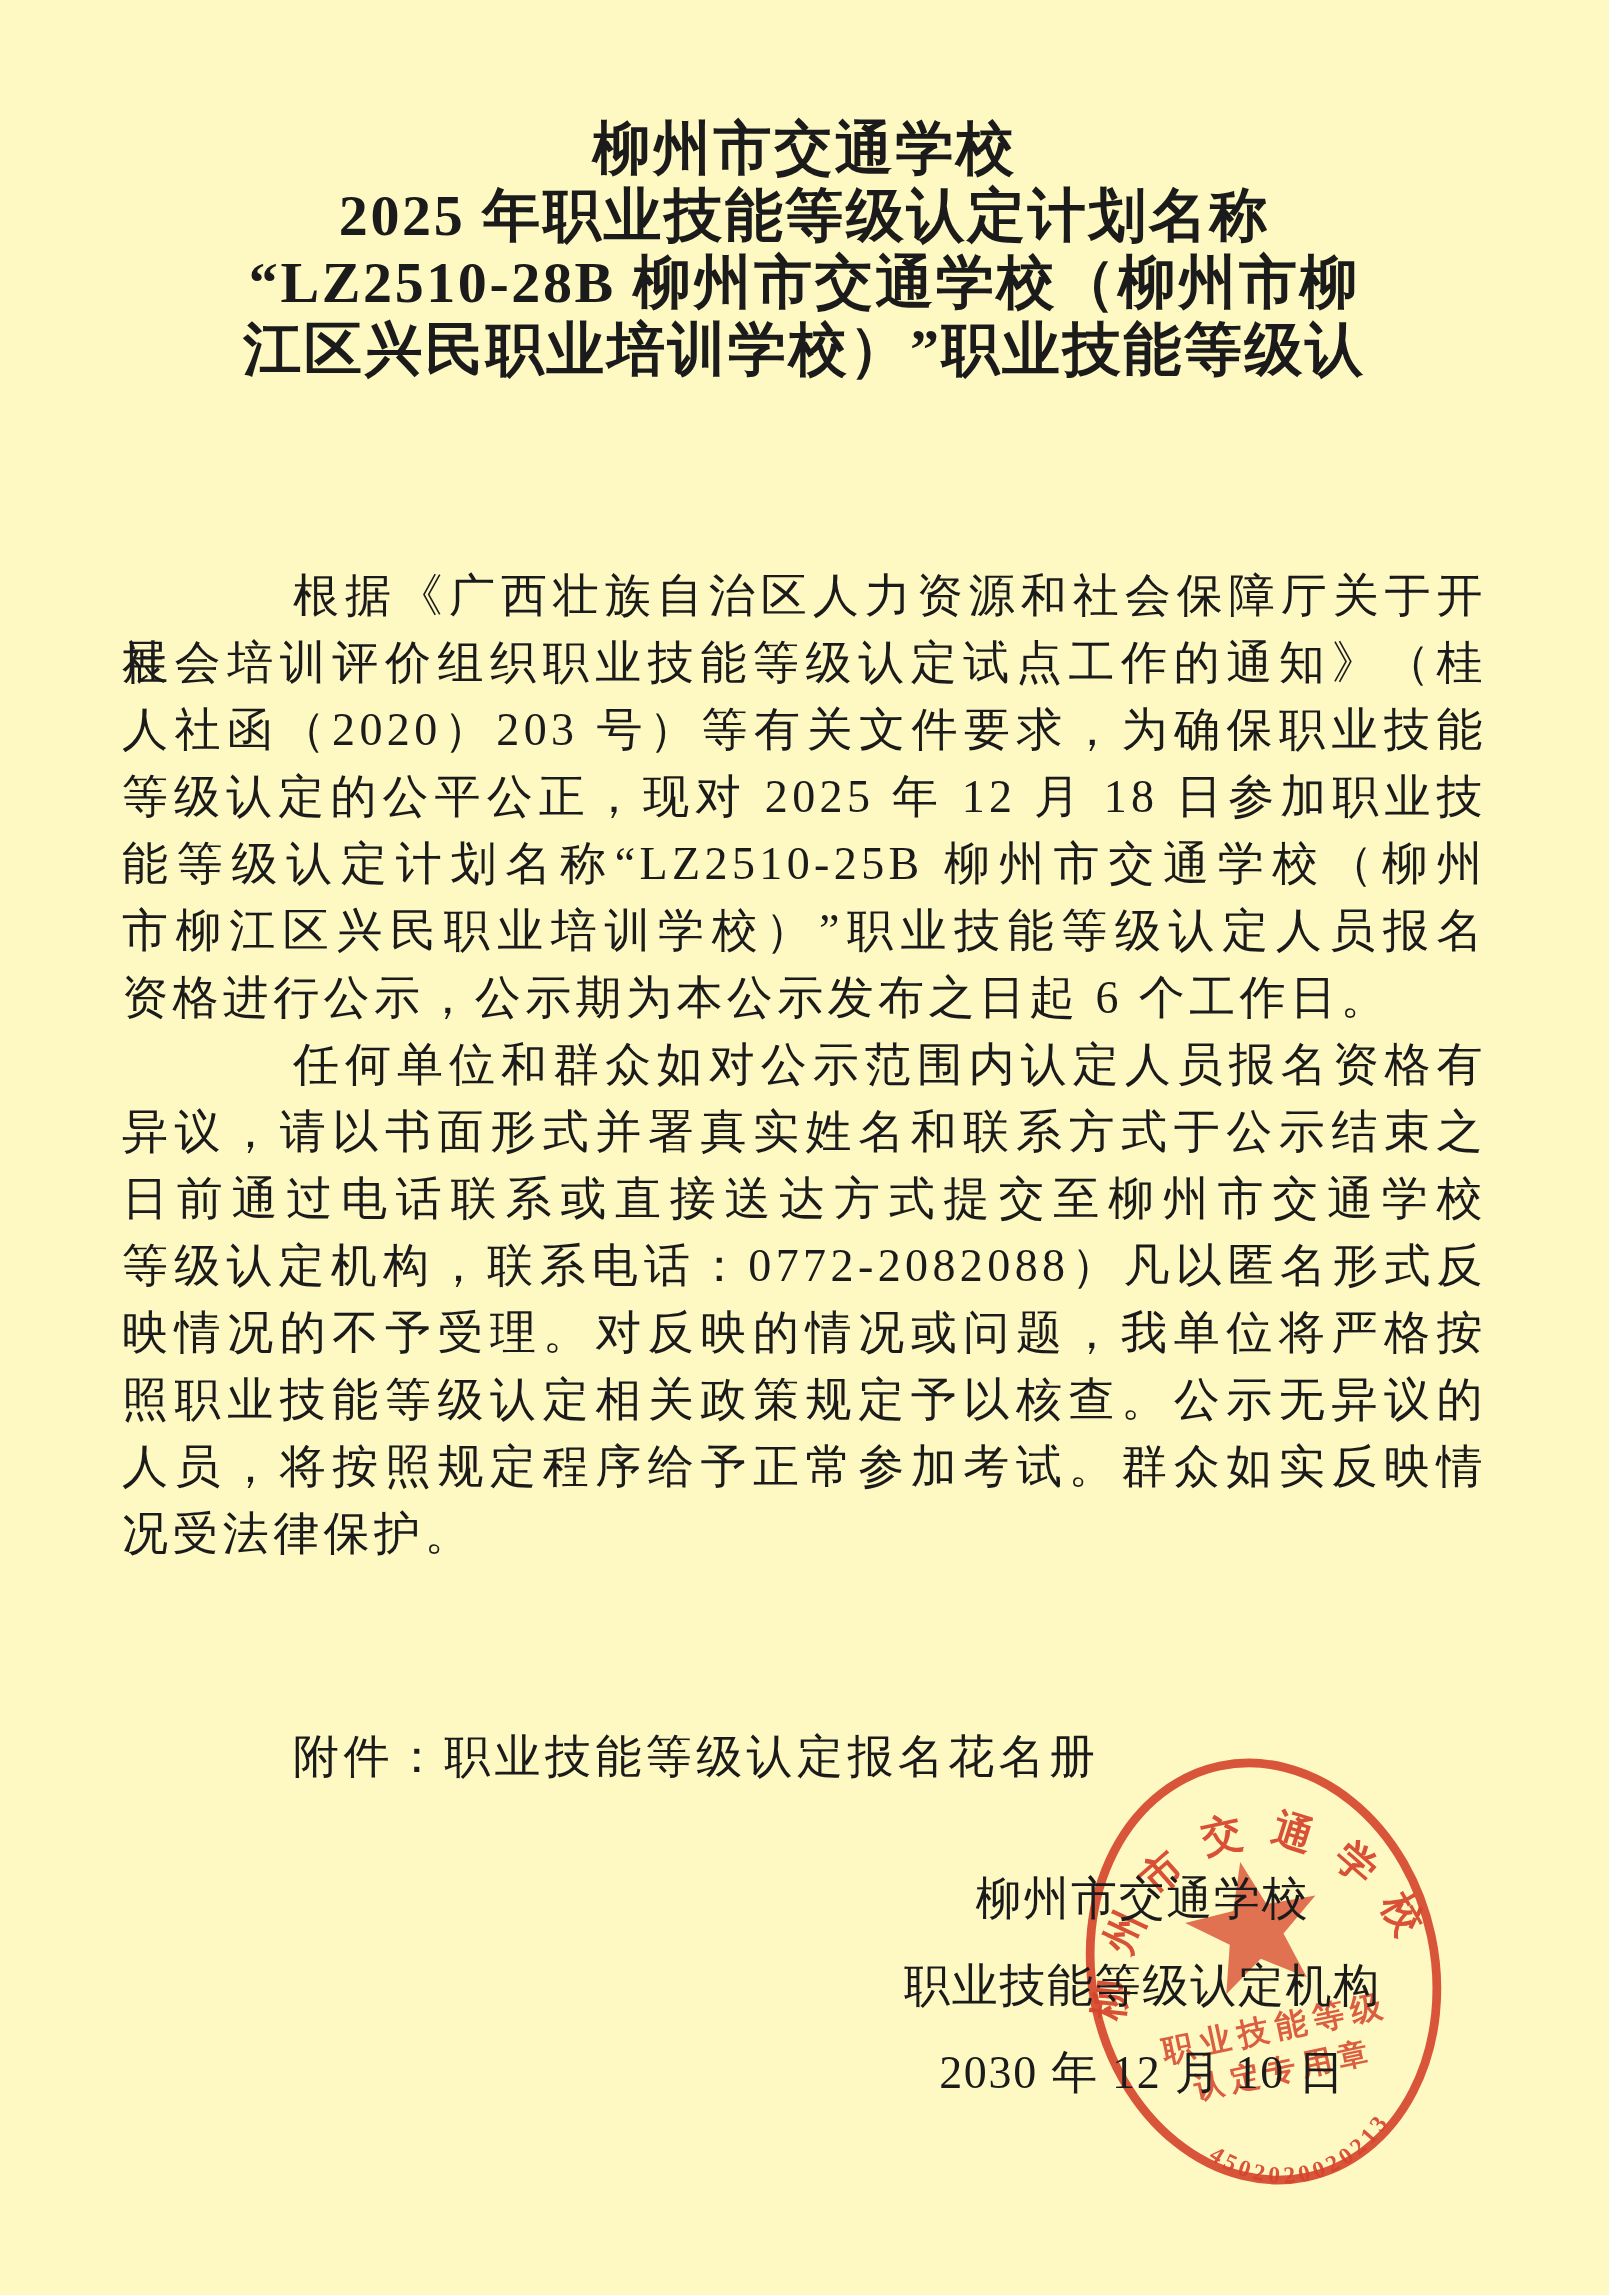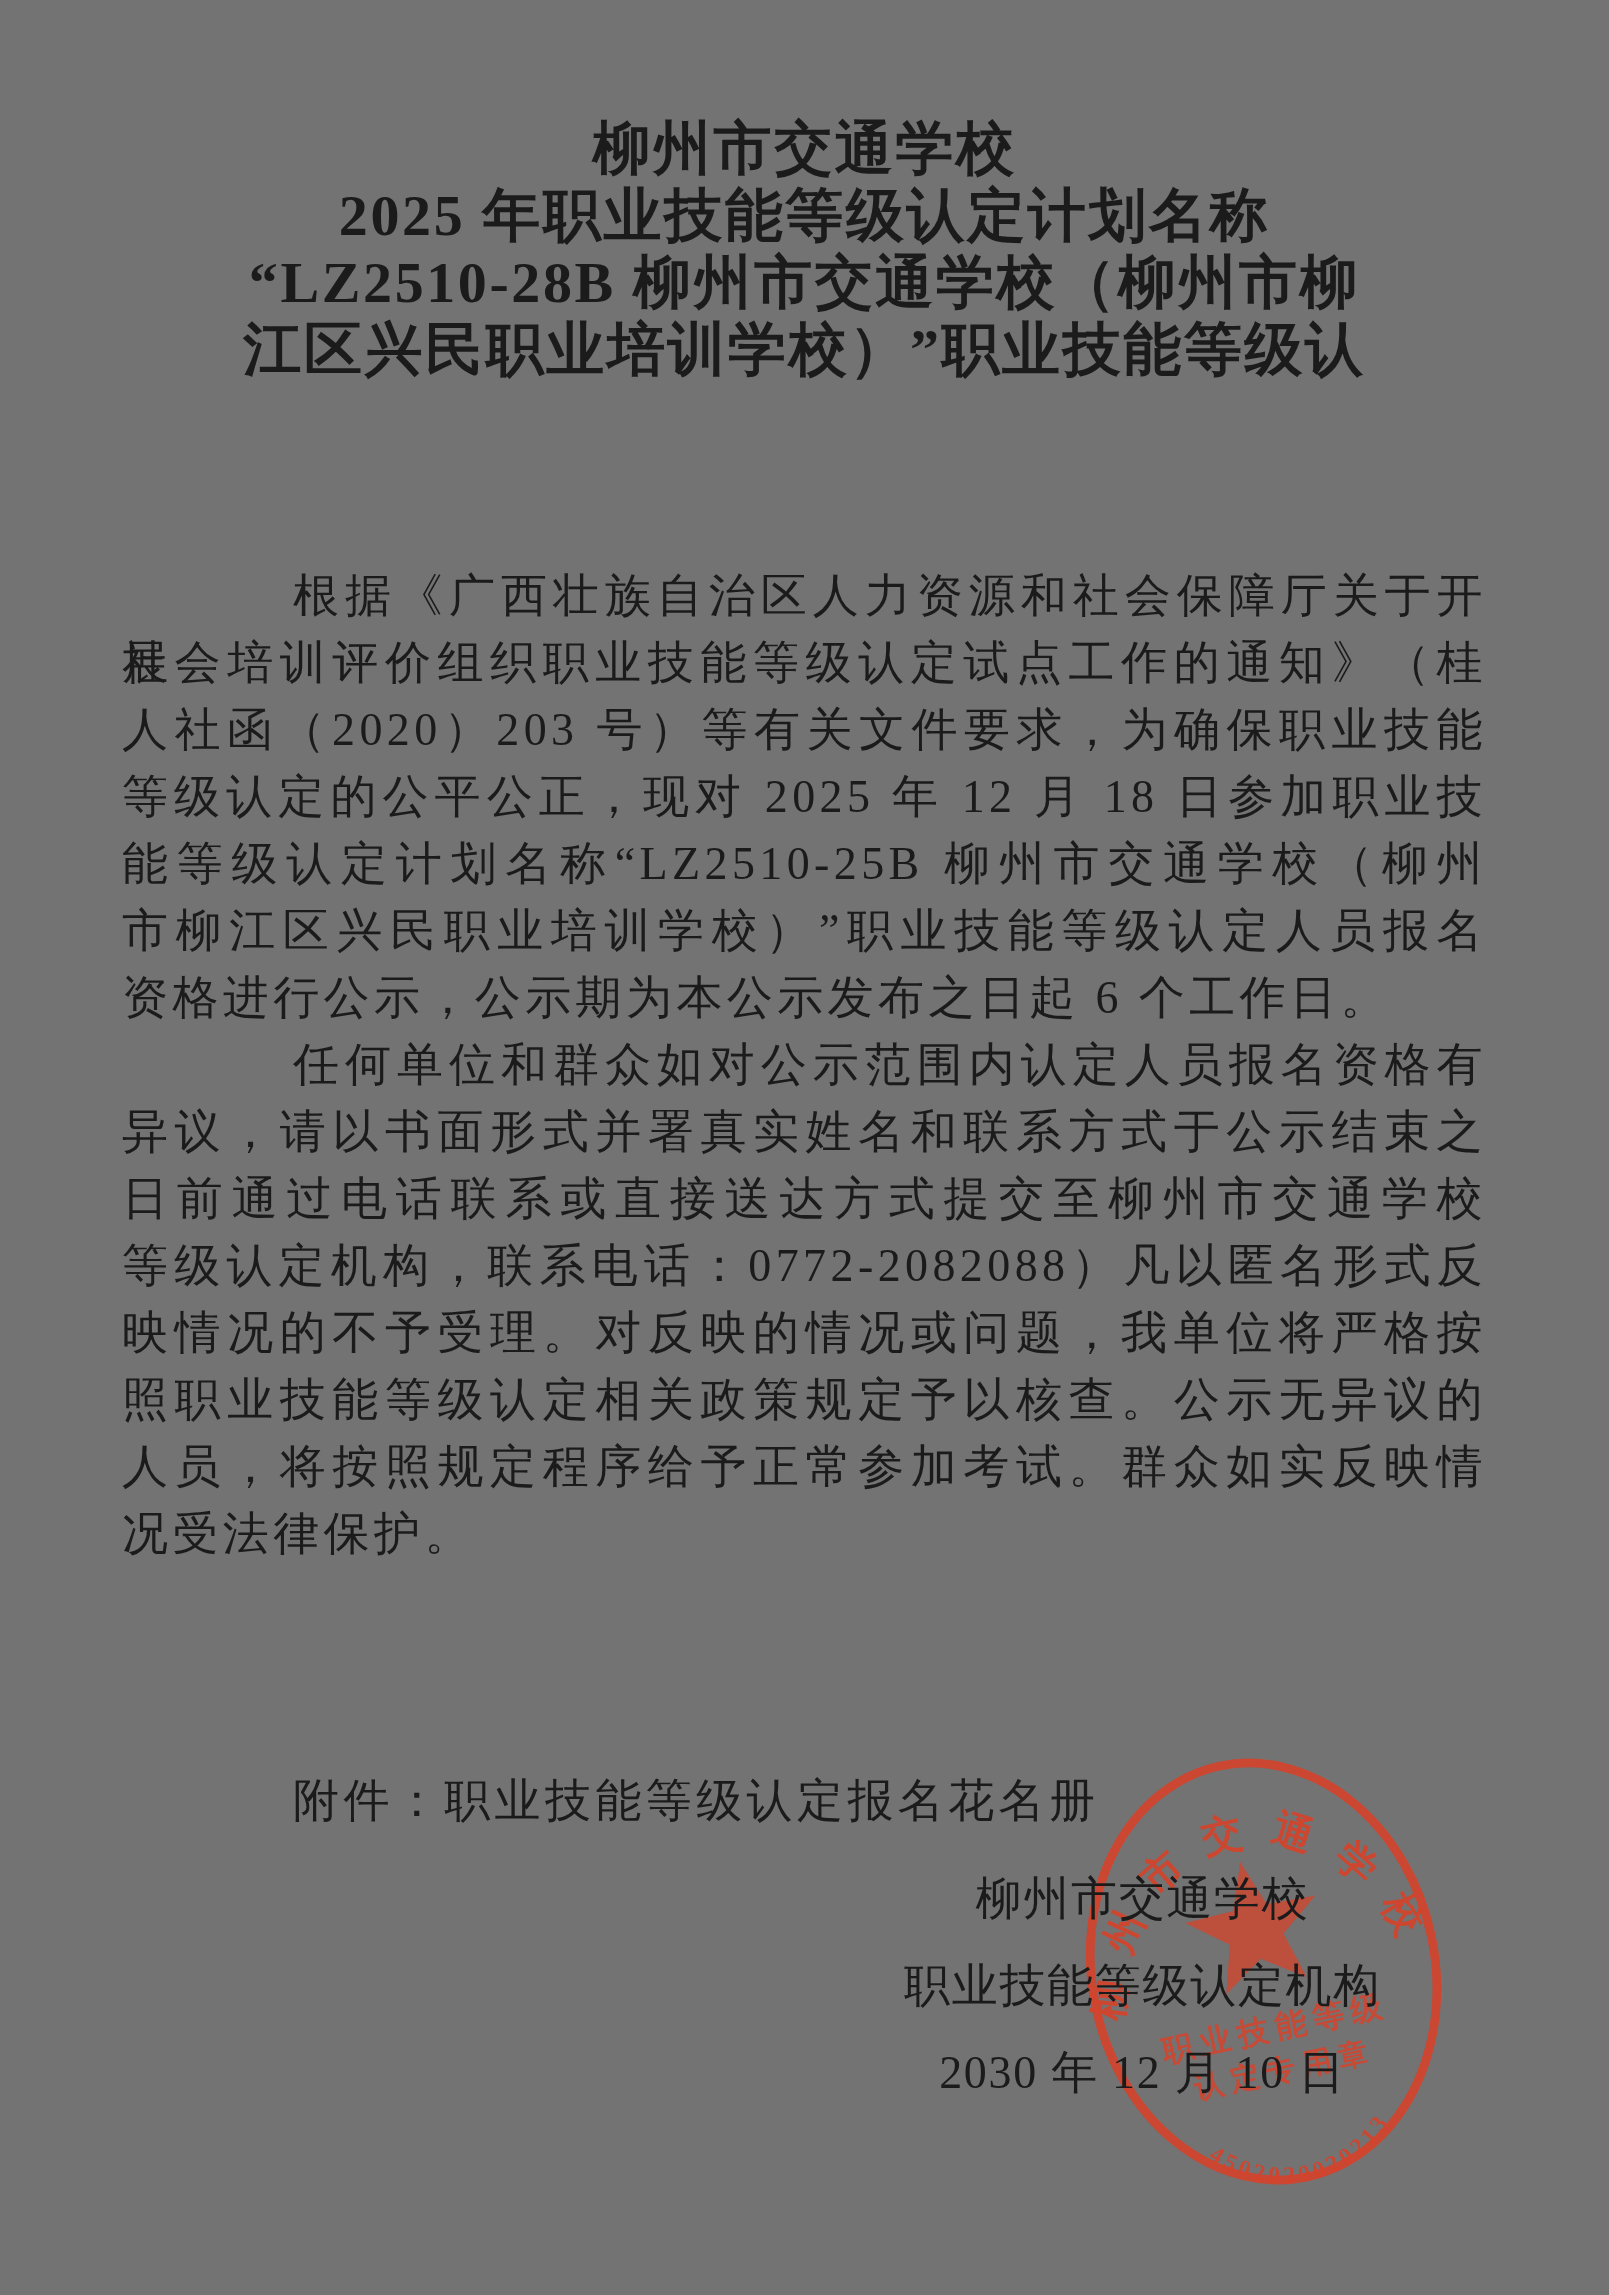--- a/index.html
+++ b/index.html
@@ -1,20 +1,20 @@
 <!DOCTYPE html>
 <html style="font-size:14px"><head>
 <meta charset="utf-8">
 <style>
   html,body { margin:0; padding:0; background:#8a8a8a; }
   .page {
     position:relative;
     width:1610px; height:2295px;
     margin:0 auto;
-    background:#737373;
+    background:#fef9c3;
     font-family:"Liberation Serif","DejaVu Serif",serif;
     color:#1b1b1b;
     overflow:hidden;
   }
   
   .title-block {
     position:absolute; top:115px; left:96px; width:1417px;
   }
   .tline {
     height:67px; line-height:67px;
@@ -25,21 +25,21 @@
   .body-block {
     position:absolute; top:530px; left:122px; width:1365px;margin-top:32px;
   }
   .line {
     height:67px; line-height:67px;
     font-size:46px; letter-spacing:4.4px;
   }
   .jfull { text-align:justify; text-align-last:justify; }
   .ind  { text-indent:171px; }
   .attachment-block {
-    position:absolute; top:1767px; left:122px; width:1365px;
+    position:absolute; top:1723px; left:122px; width:1365px;
   }
   
   .sig-block {
     position:absolute; top:1855px; left:875px; width:535px;
     z-index:3; text-align:center;
   }
   .sline {
     height:87px; line-height:87px;
     font-size:46px; letter-spacing:1.7px; white-space:nowrap;
   }

